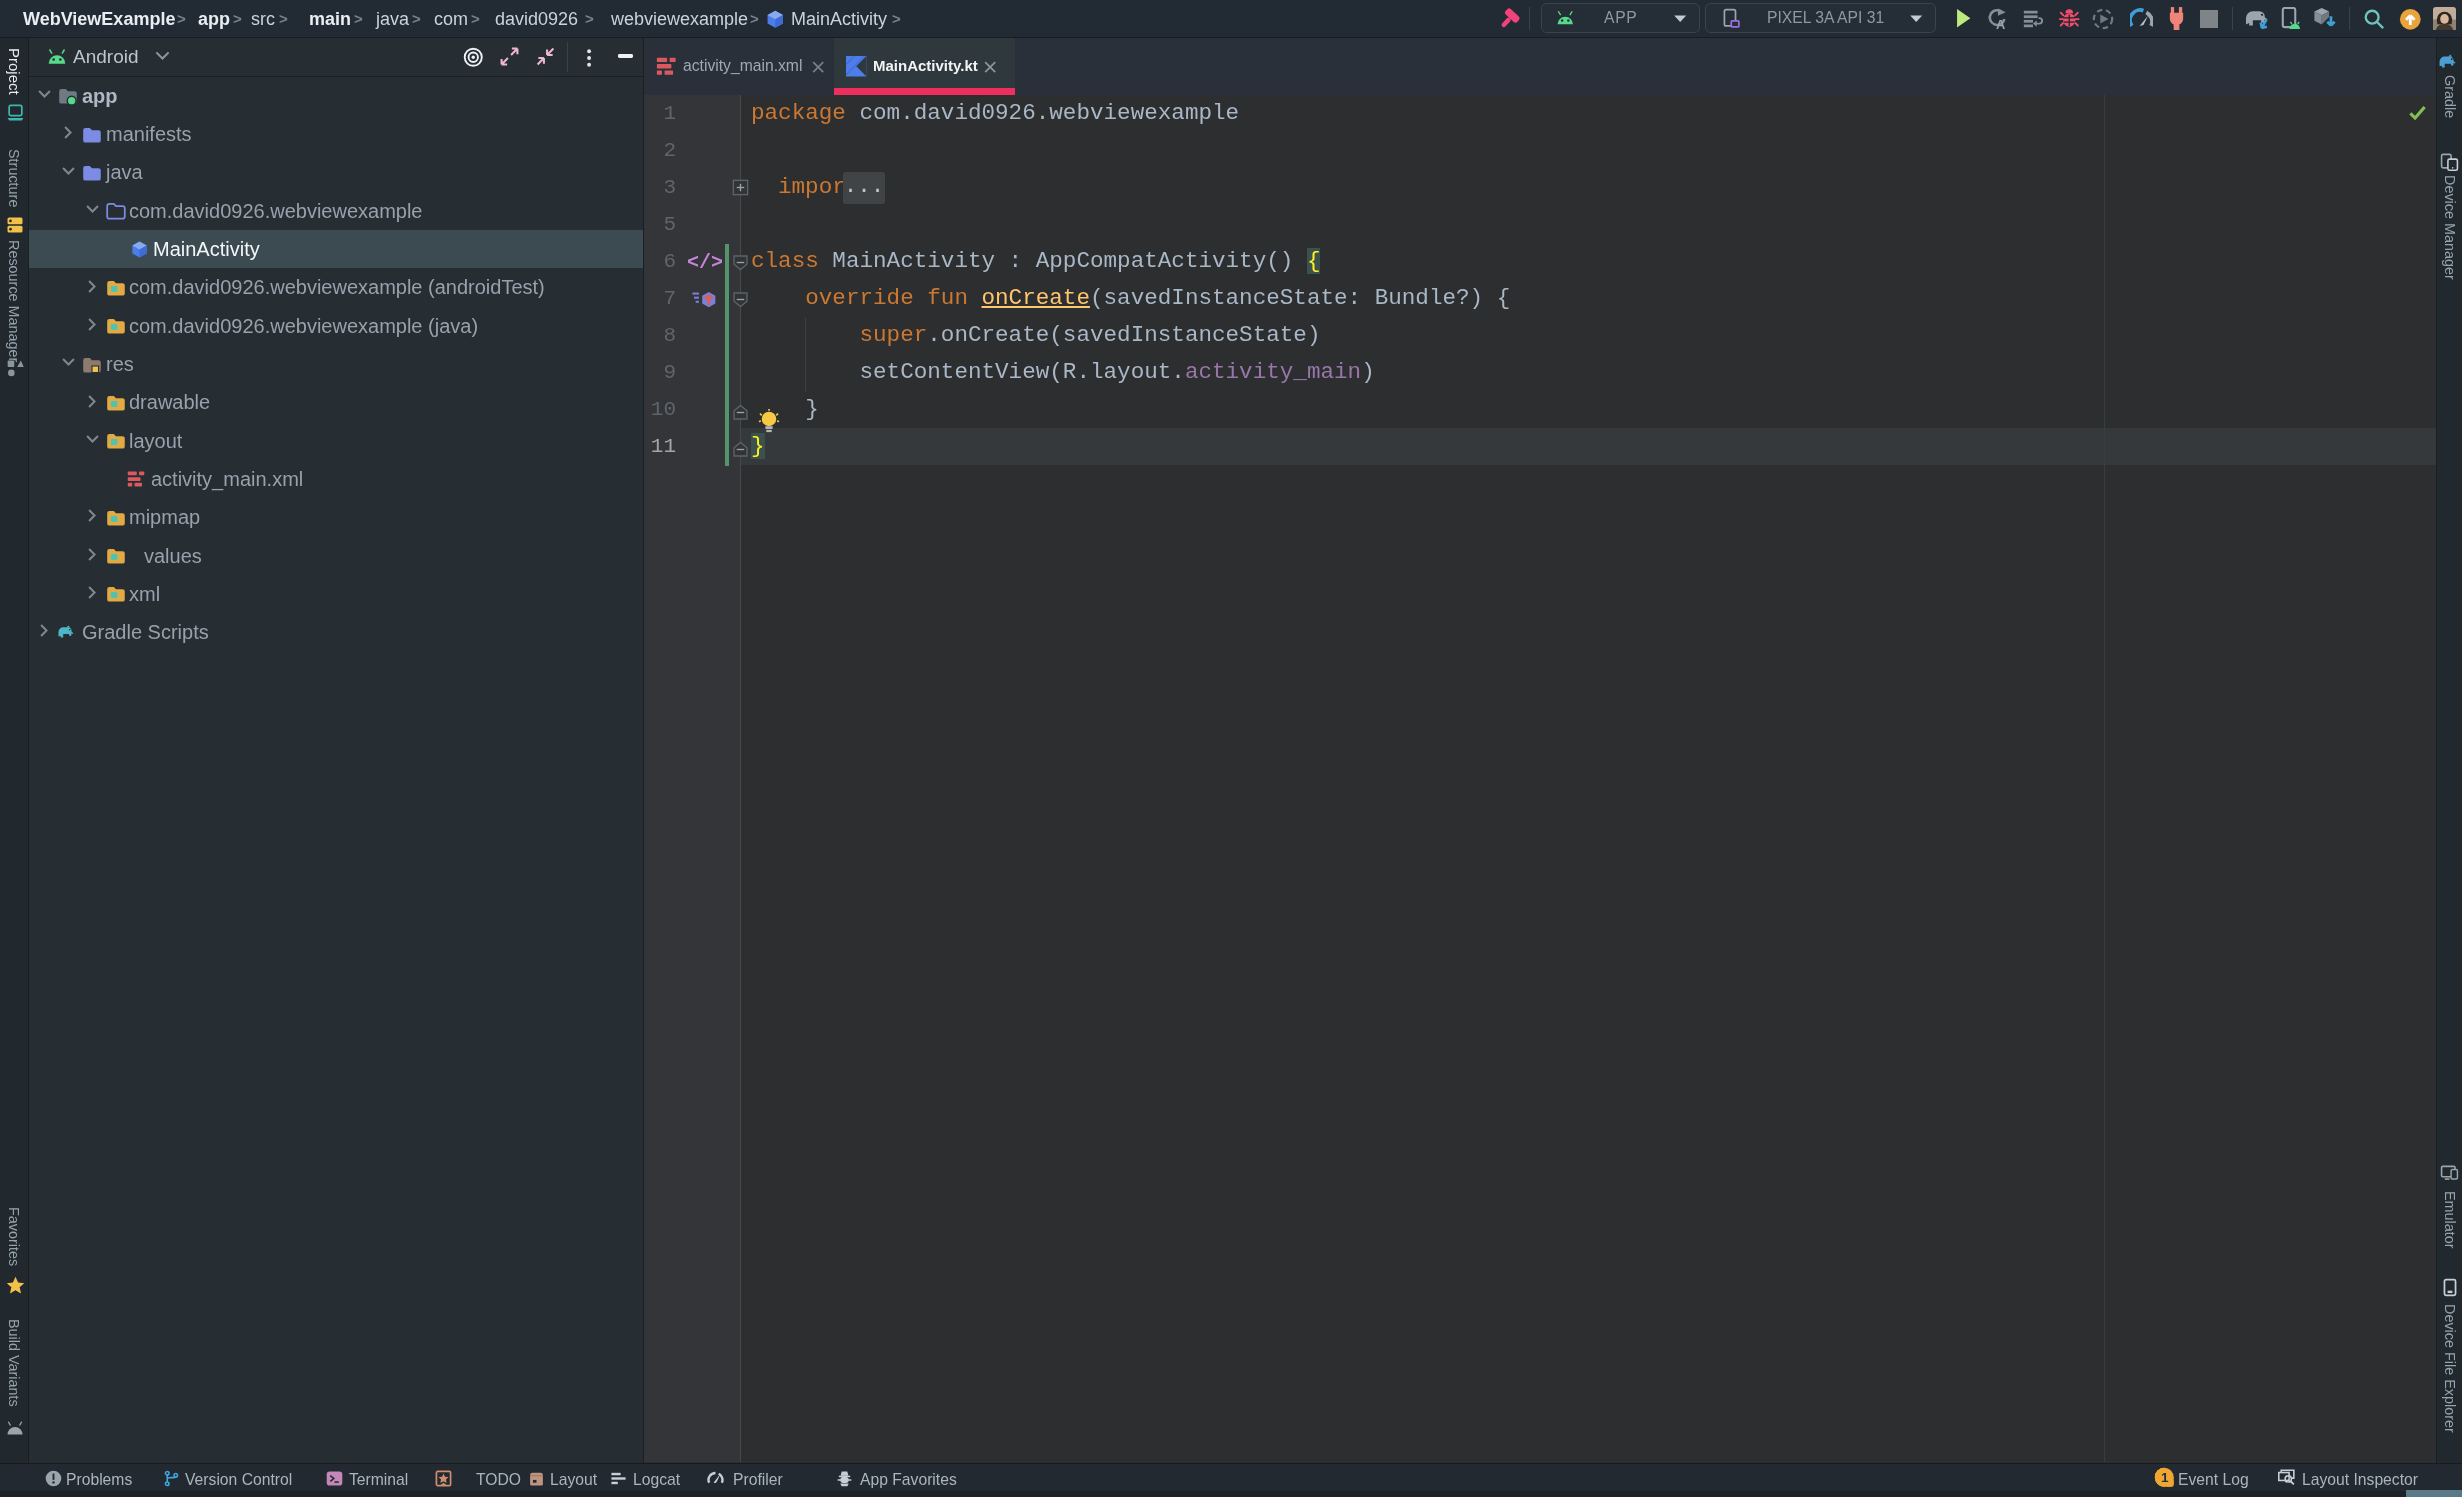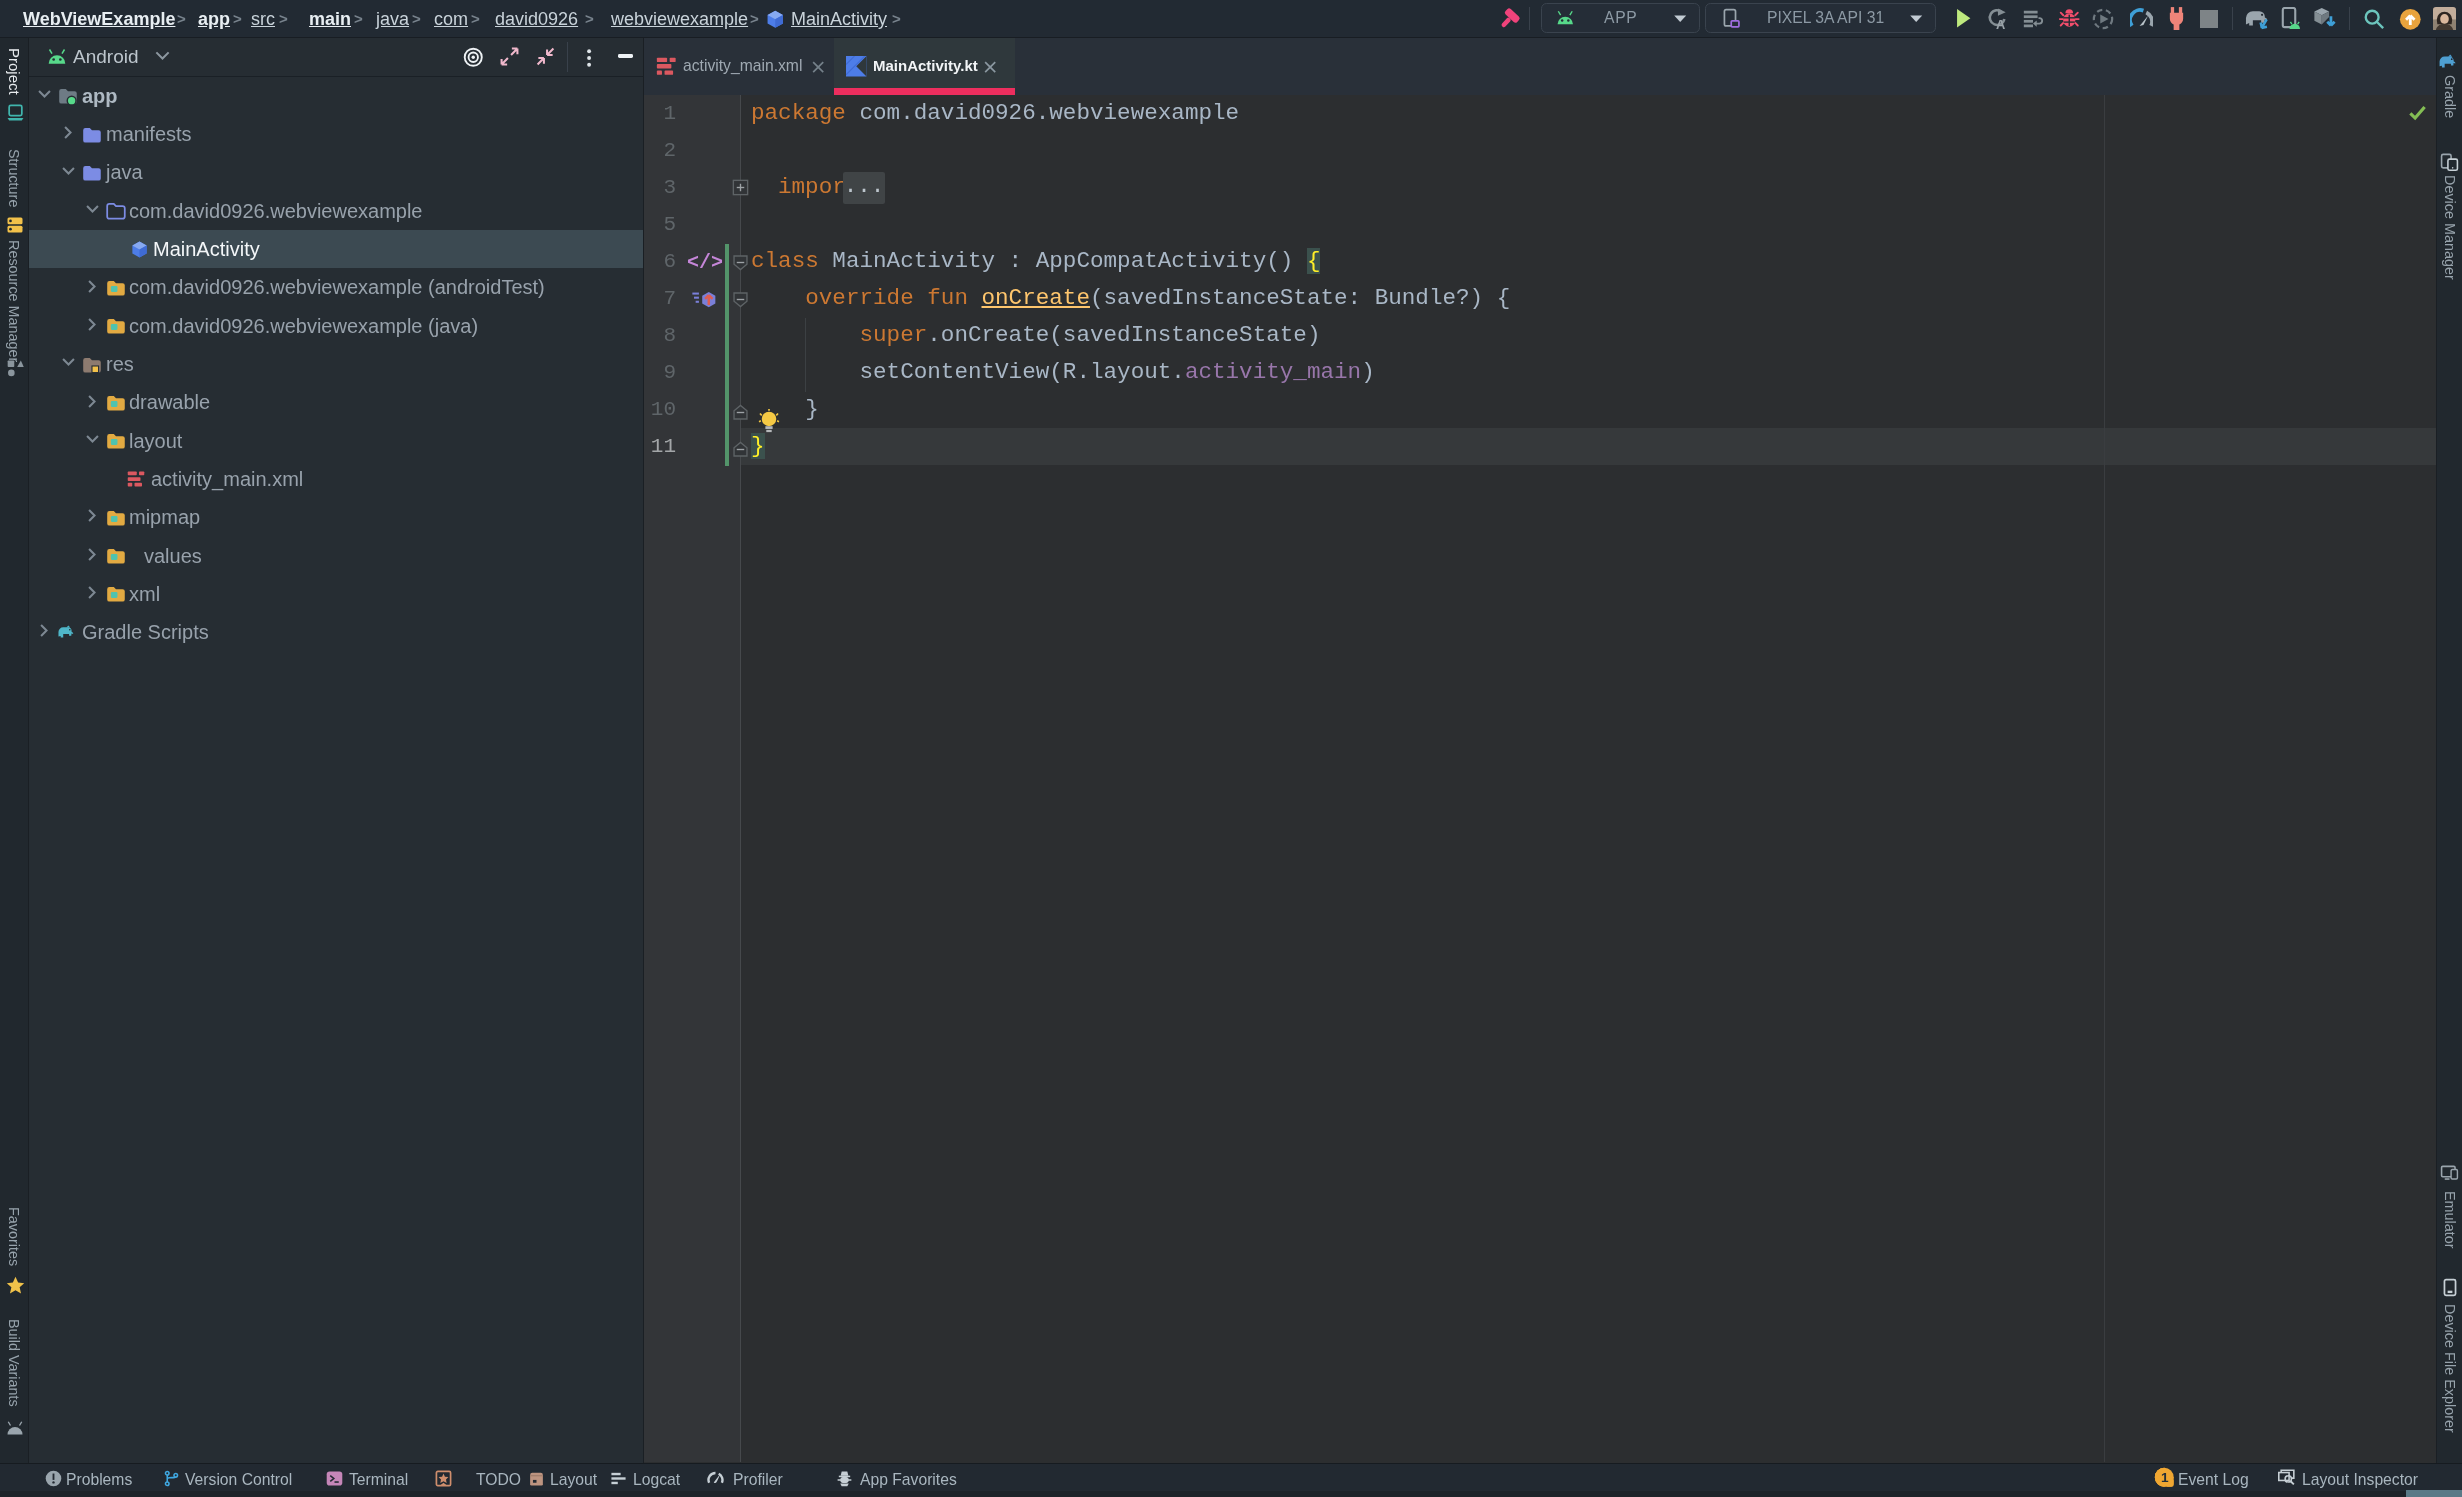--- a/index.html
+++ b/index.html
@@ -6,21 +6,21 @@
 #leftstripe{left:0;top:38px;width:29px;height:1425px;background:#21282e;border-right:0.7px solid #1a1f24;box-sizing:border-box;}
 #rightstripe{left:2436px;top:38px;width:27px;height:1425px;background:#21282e;border-left:0.7px solid #1a1f24;box-sizing:border-box;}
 #panel{left:29px;top:38px;width:614px;height:1425px;background:#262d33;border-right:1.4px solid #1a1f24;box-sizing:content-box;}
 #phead{left:29px;top:38px;width:614px;height:38px;background:#262d33;border-bottom:0.7px solid #1a2026;}
 #tabbar{left:644px;top:38px;width:1792px;height:57px;background:#293039;}
 #editor{left:644px;top:95px;width:1792px;height:1367px;background:#2c2e30;}
 #gutter{left:644px;top:95px;width:96px;height:1367px;background:#333538;}
 #bottombar{left:0;top:1463px;width:2462px;height:35px;background:#222931;border-top:1.4px solid #161b20;box-sizing:border-box;}
 #bottomstrip{left:0;top:1491px;width:2462px;height:6.2px;background:#1d2329;}
 .vtext{writing-mode:vertical-rl;font-size:14.4px;color:#97a3ac;letter-spacing:0;}
-.crumb{top:0;height:38px;line-height:38px;font-size:18px;color:#c9d3da;text-decoration:underline;}
+.crumb{top:0;height:38px;line-height:38px;font-size:18px;color:#c9d3da;}
 .crumb.b{font-weight:bold;color:#e8eef2;}
 .csep{top:0;height:38px;line-height:38px;font-size:15px;color:#78838d;font-weight:bold;}
 .ttext{font-size:20px;color:#98a2ac;line-height:38px;white-space:pre;}
 .code{font-family:"Liberation Mono",monospace;font-size:22.6px;line-height:37px;white-space:pre;color:#a9b7c6;}
 .lnum{font-family:"Liberation Mono",monospace;font-size:21px;line-height:37px;color:#5f6569;width:34px;text-align:right;}
 .o{color:#cc7832;}
 .y{color:#ffc66d;text-decoration:underline;}
 .bt{top:1463px;height:35px;line-height:34px;font-size:15.7px;color:#a9b6bf;}
 </style></head>
 <body>

